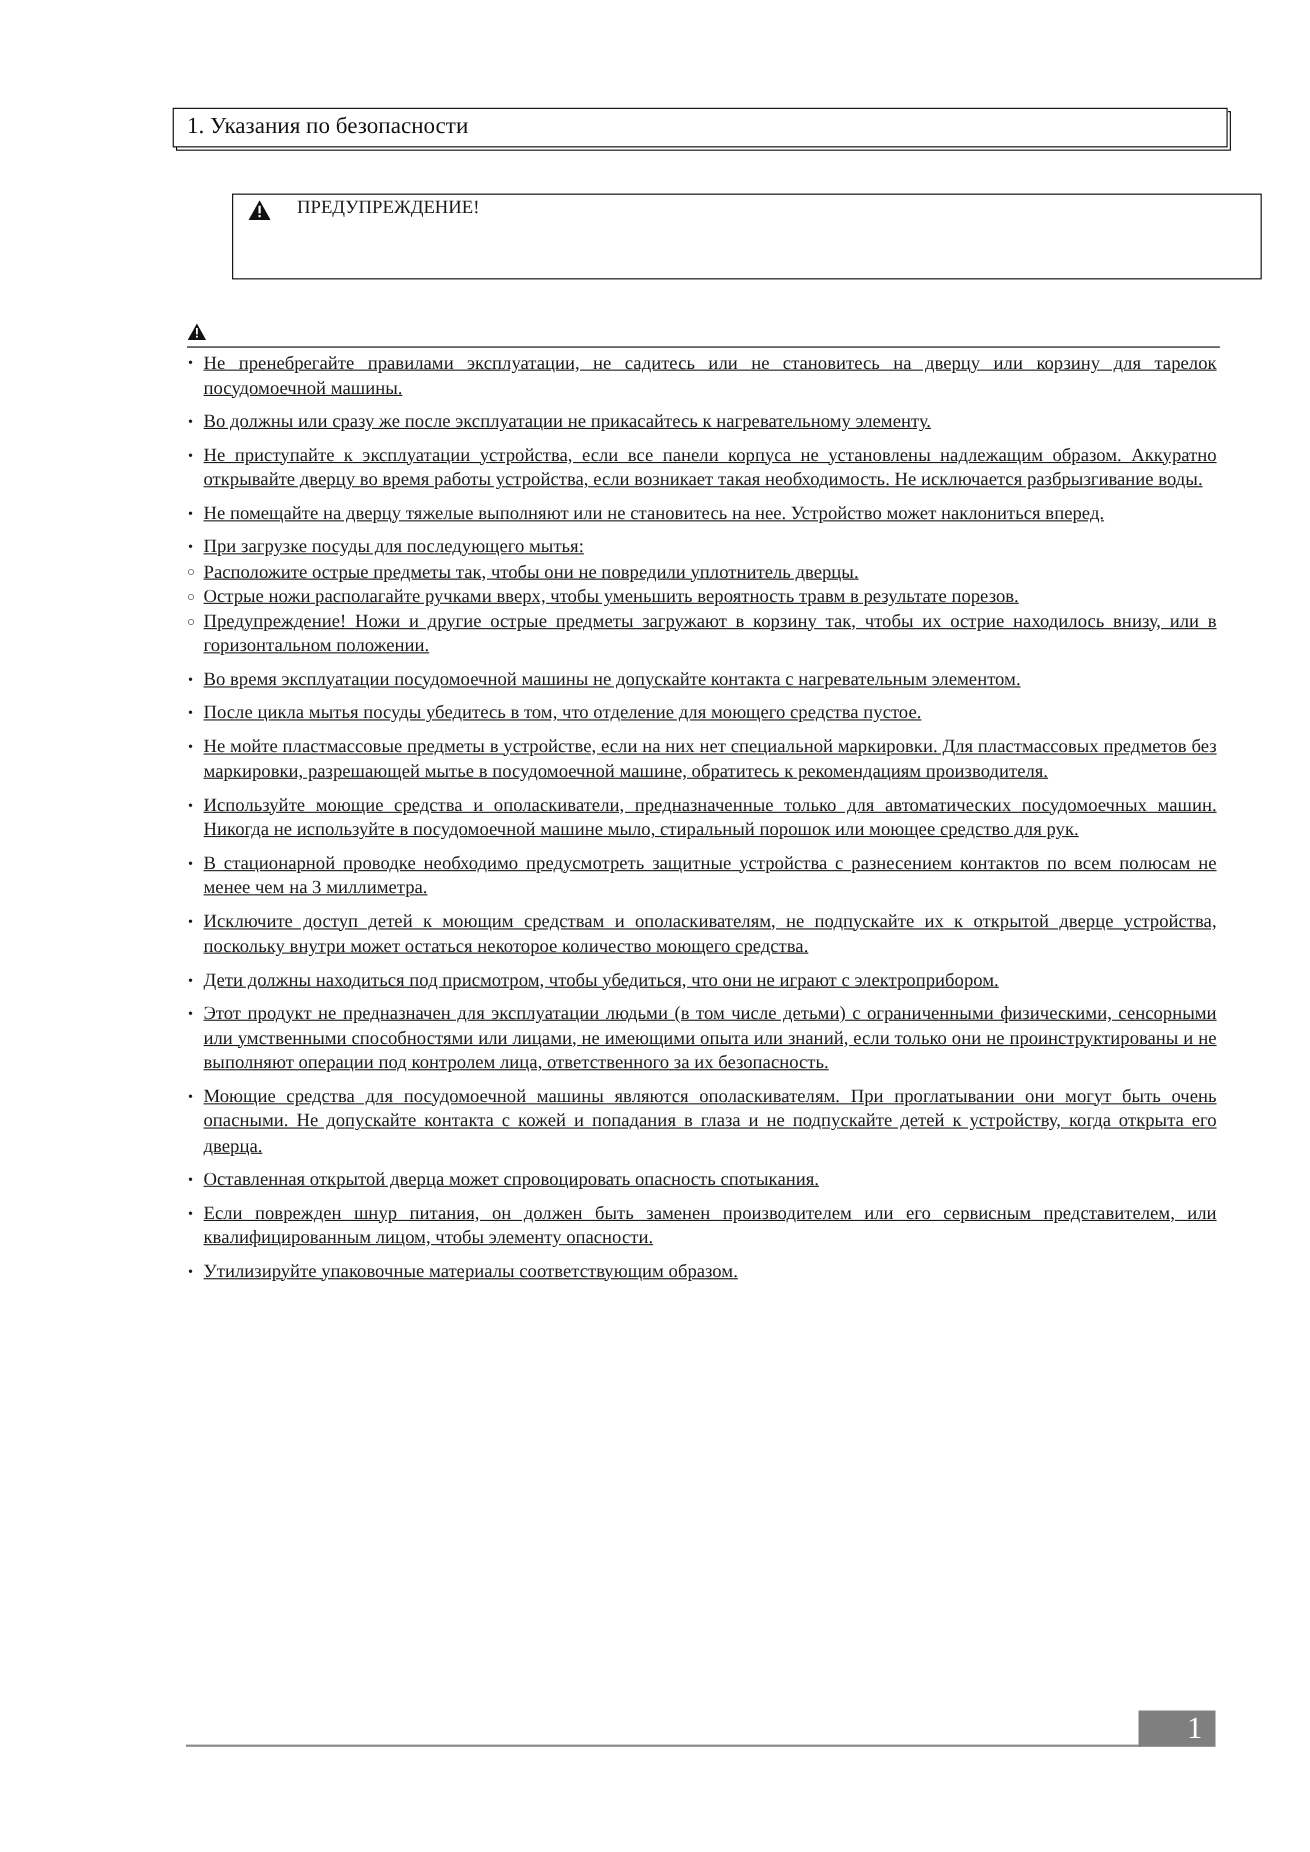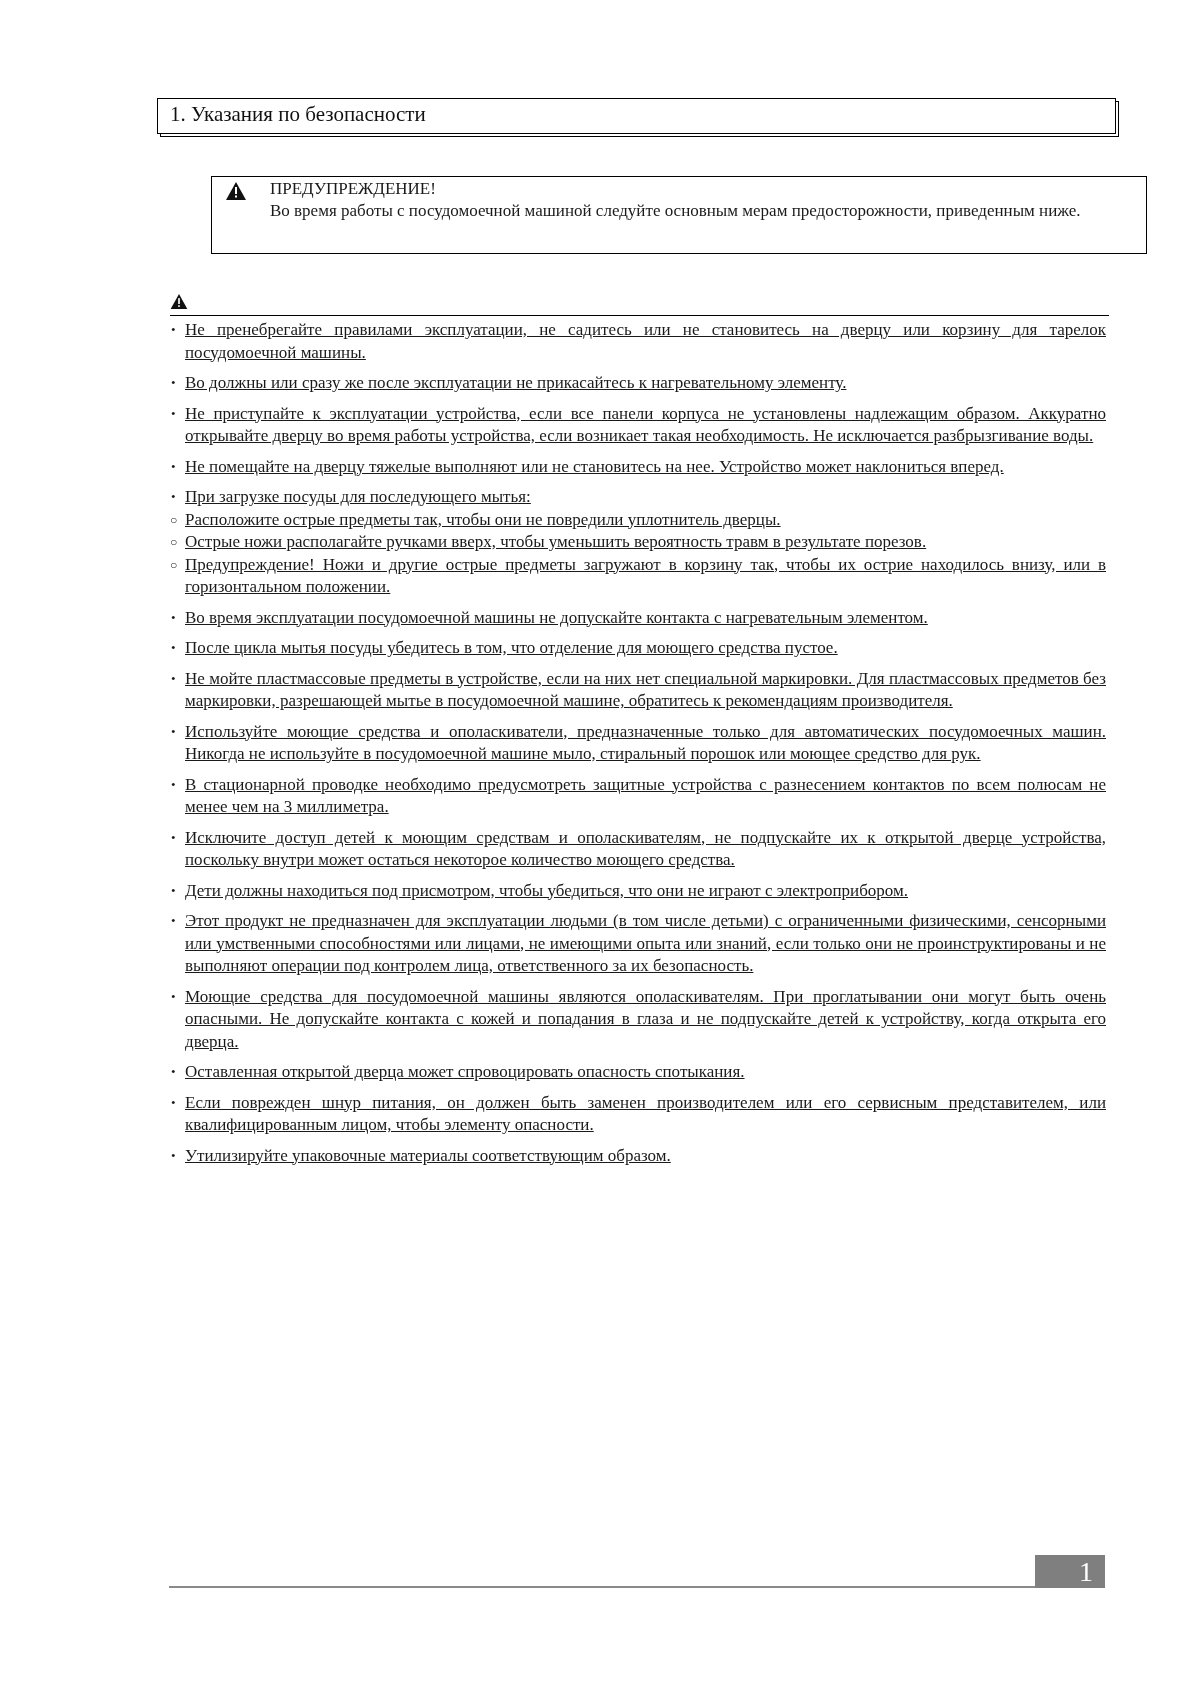--- a/index.html
+++ b/index.html
@@ -66,21 +66,20 @@
   <span class="title">1. Указания по безопасности</span>
 </div>
 
 <div class="warn-box">
   <svg class="tri" viewBox="0 0 20 18">
     <polygon points="10,0 20,18 0,18" fill="#111"></polygon>
     <rect x="9" y="5" width="2" height="7" fill="#fff"></rect>
     <rect x="9" y="13.5" width="2" height="2" fill="#fff"></rect>
   </svg>
   <span class="wtitle">ПРЕДУПРЕЖДЕНИЕ!</span>
-  <div class="wtext">Во время работы с посудомоечной машиной следуйте основным мерам предосторожности, приведенным ниже.</div>
 </div>
 
 <div class="section-head">
   <svg class="tri" viewBox="0 0 20 18">
     <polygon points="10,0 20,18 0,18" fill="#111"></polygon>
     <rect x="9" y="5" width="2" height="7" fill="#fff"></rect>
     <rect x="9" y="13.5" width="2" height="2" fill="#fff"></rect>
   </svg>
 </div>
 

